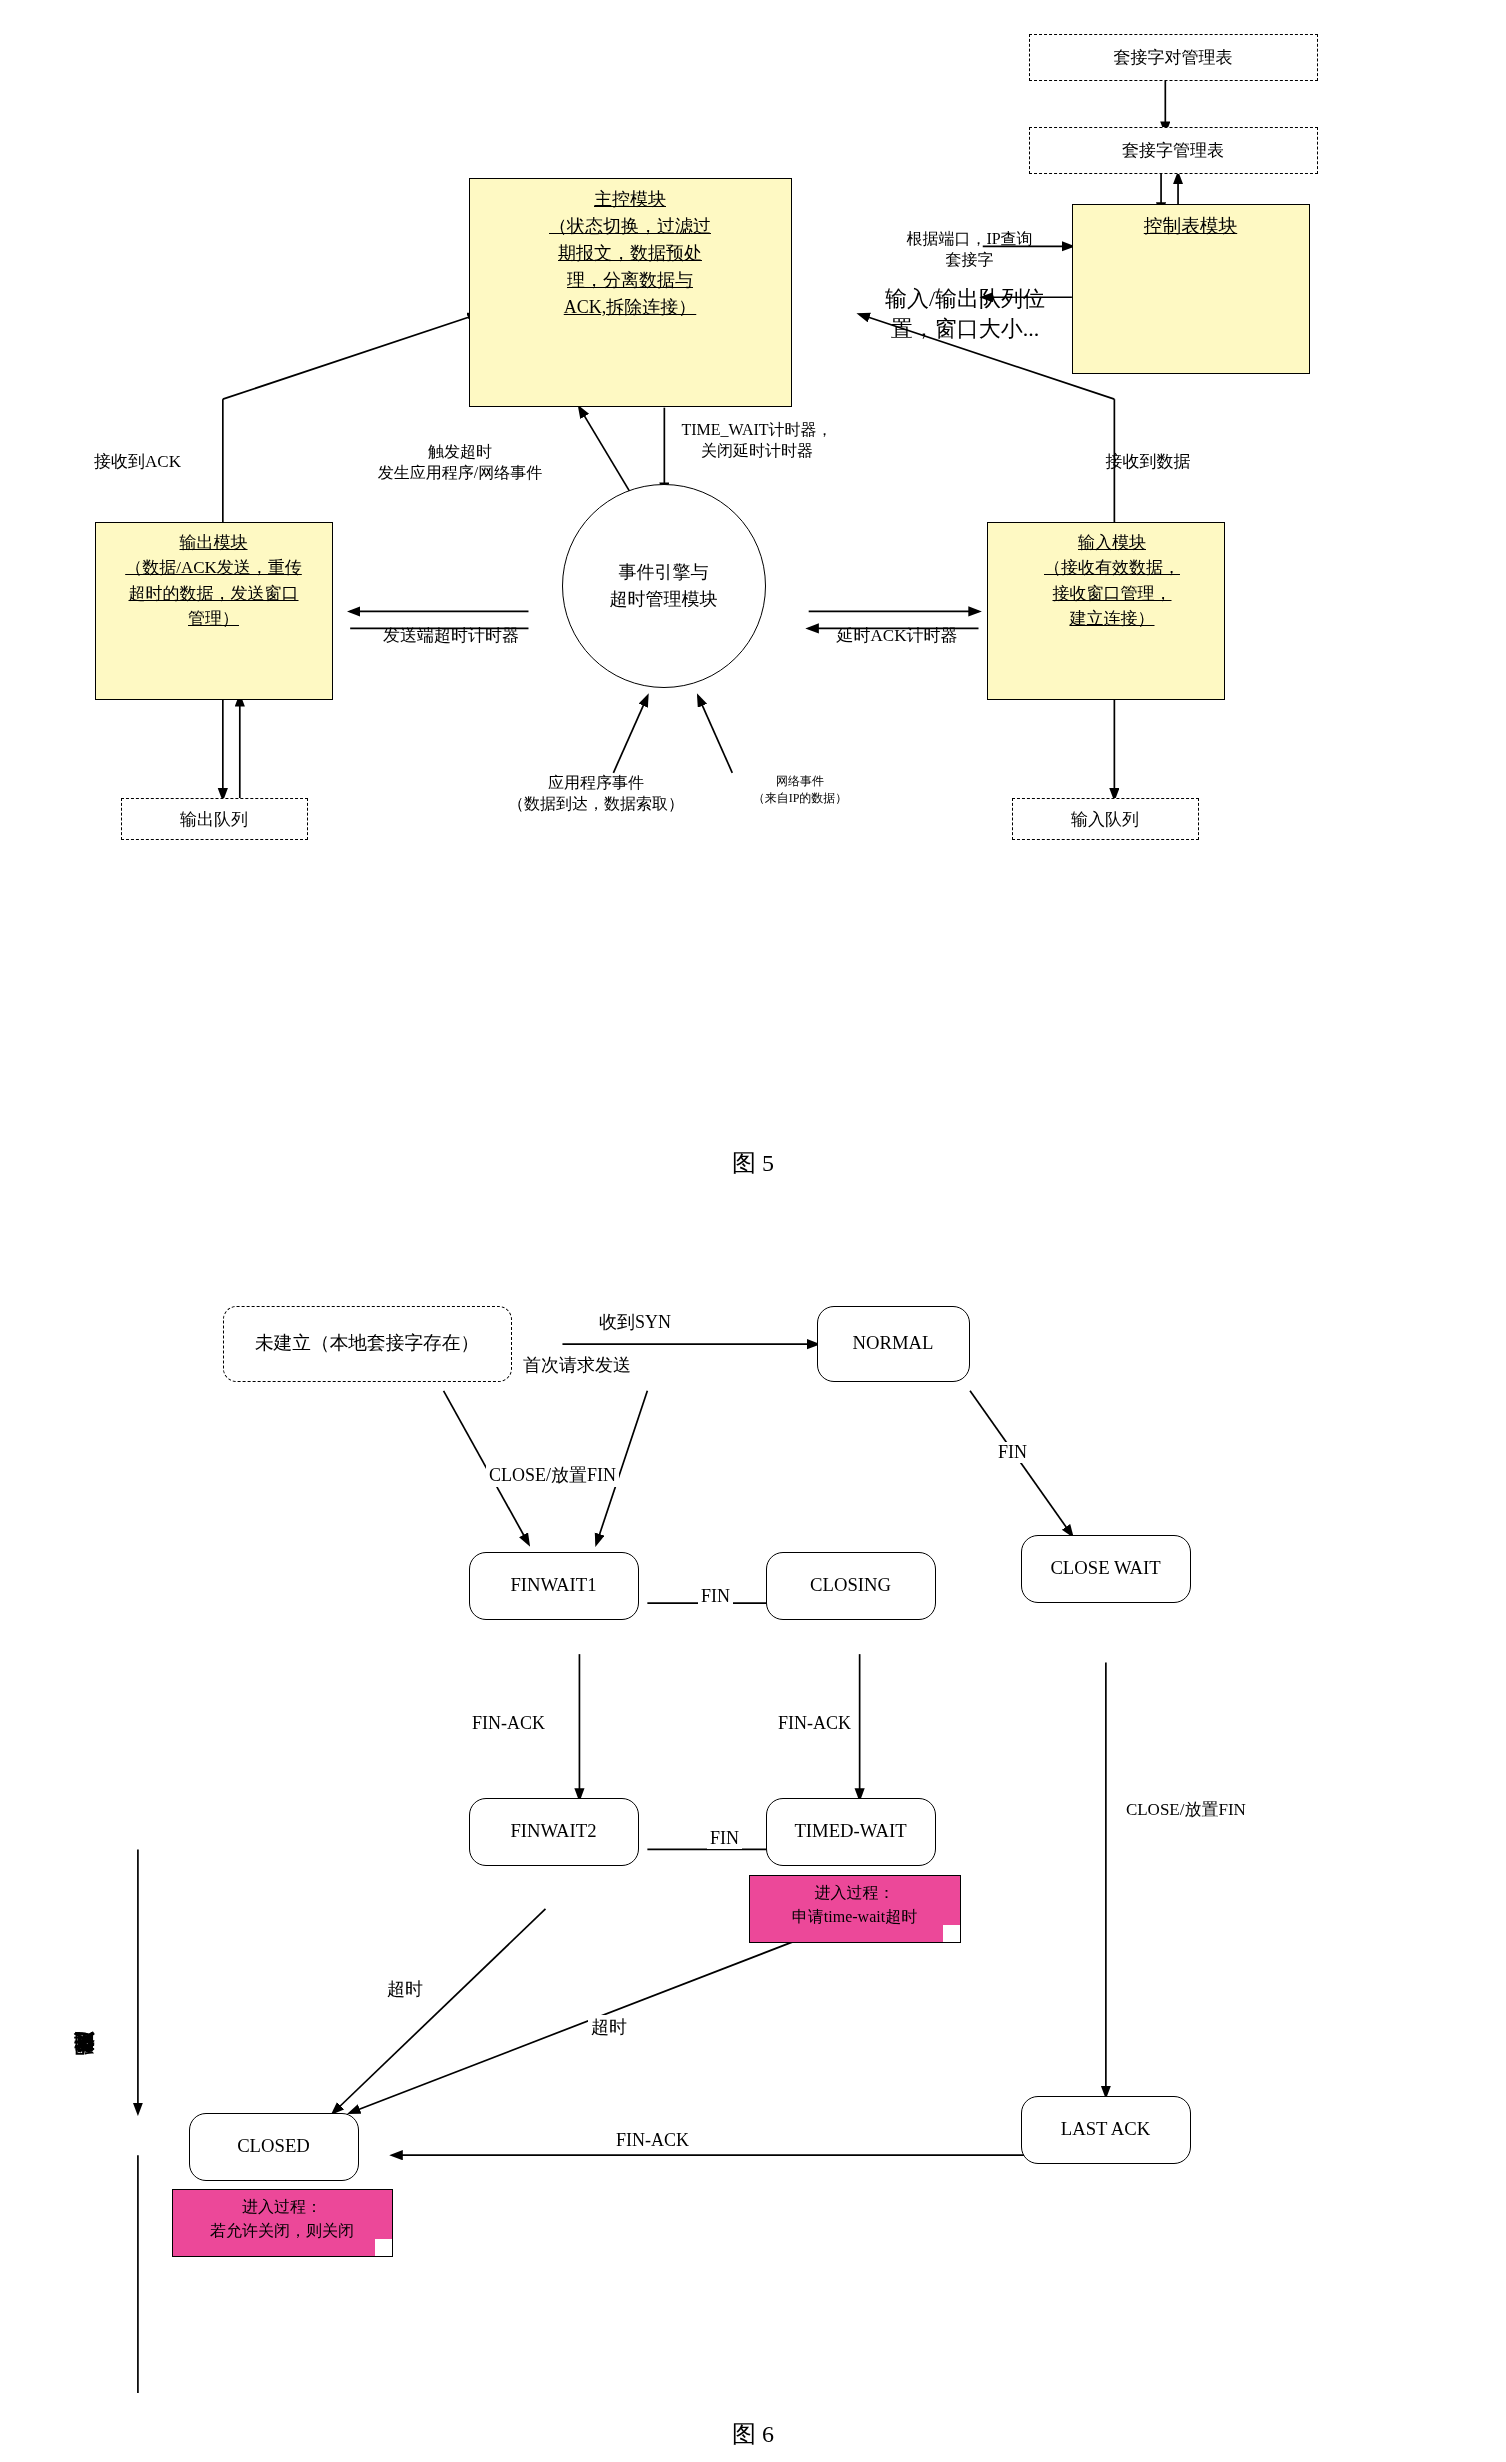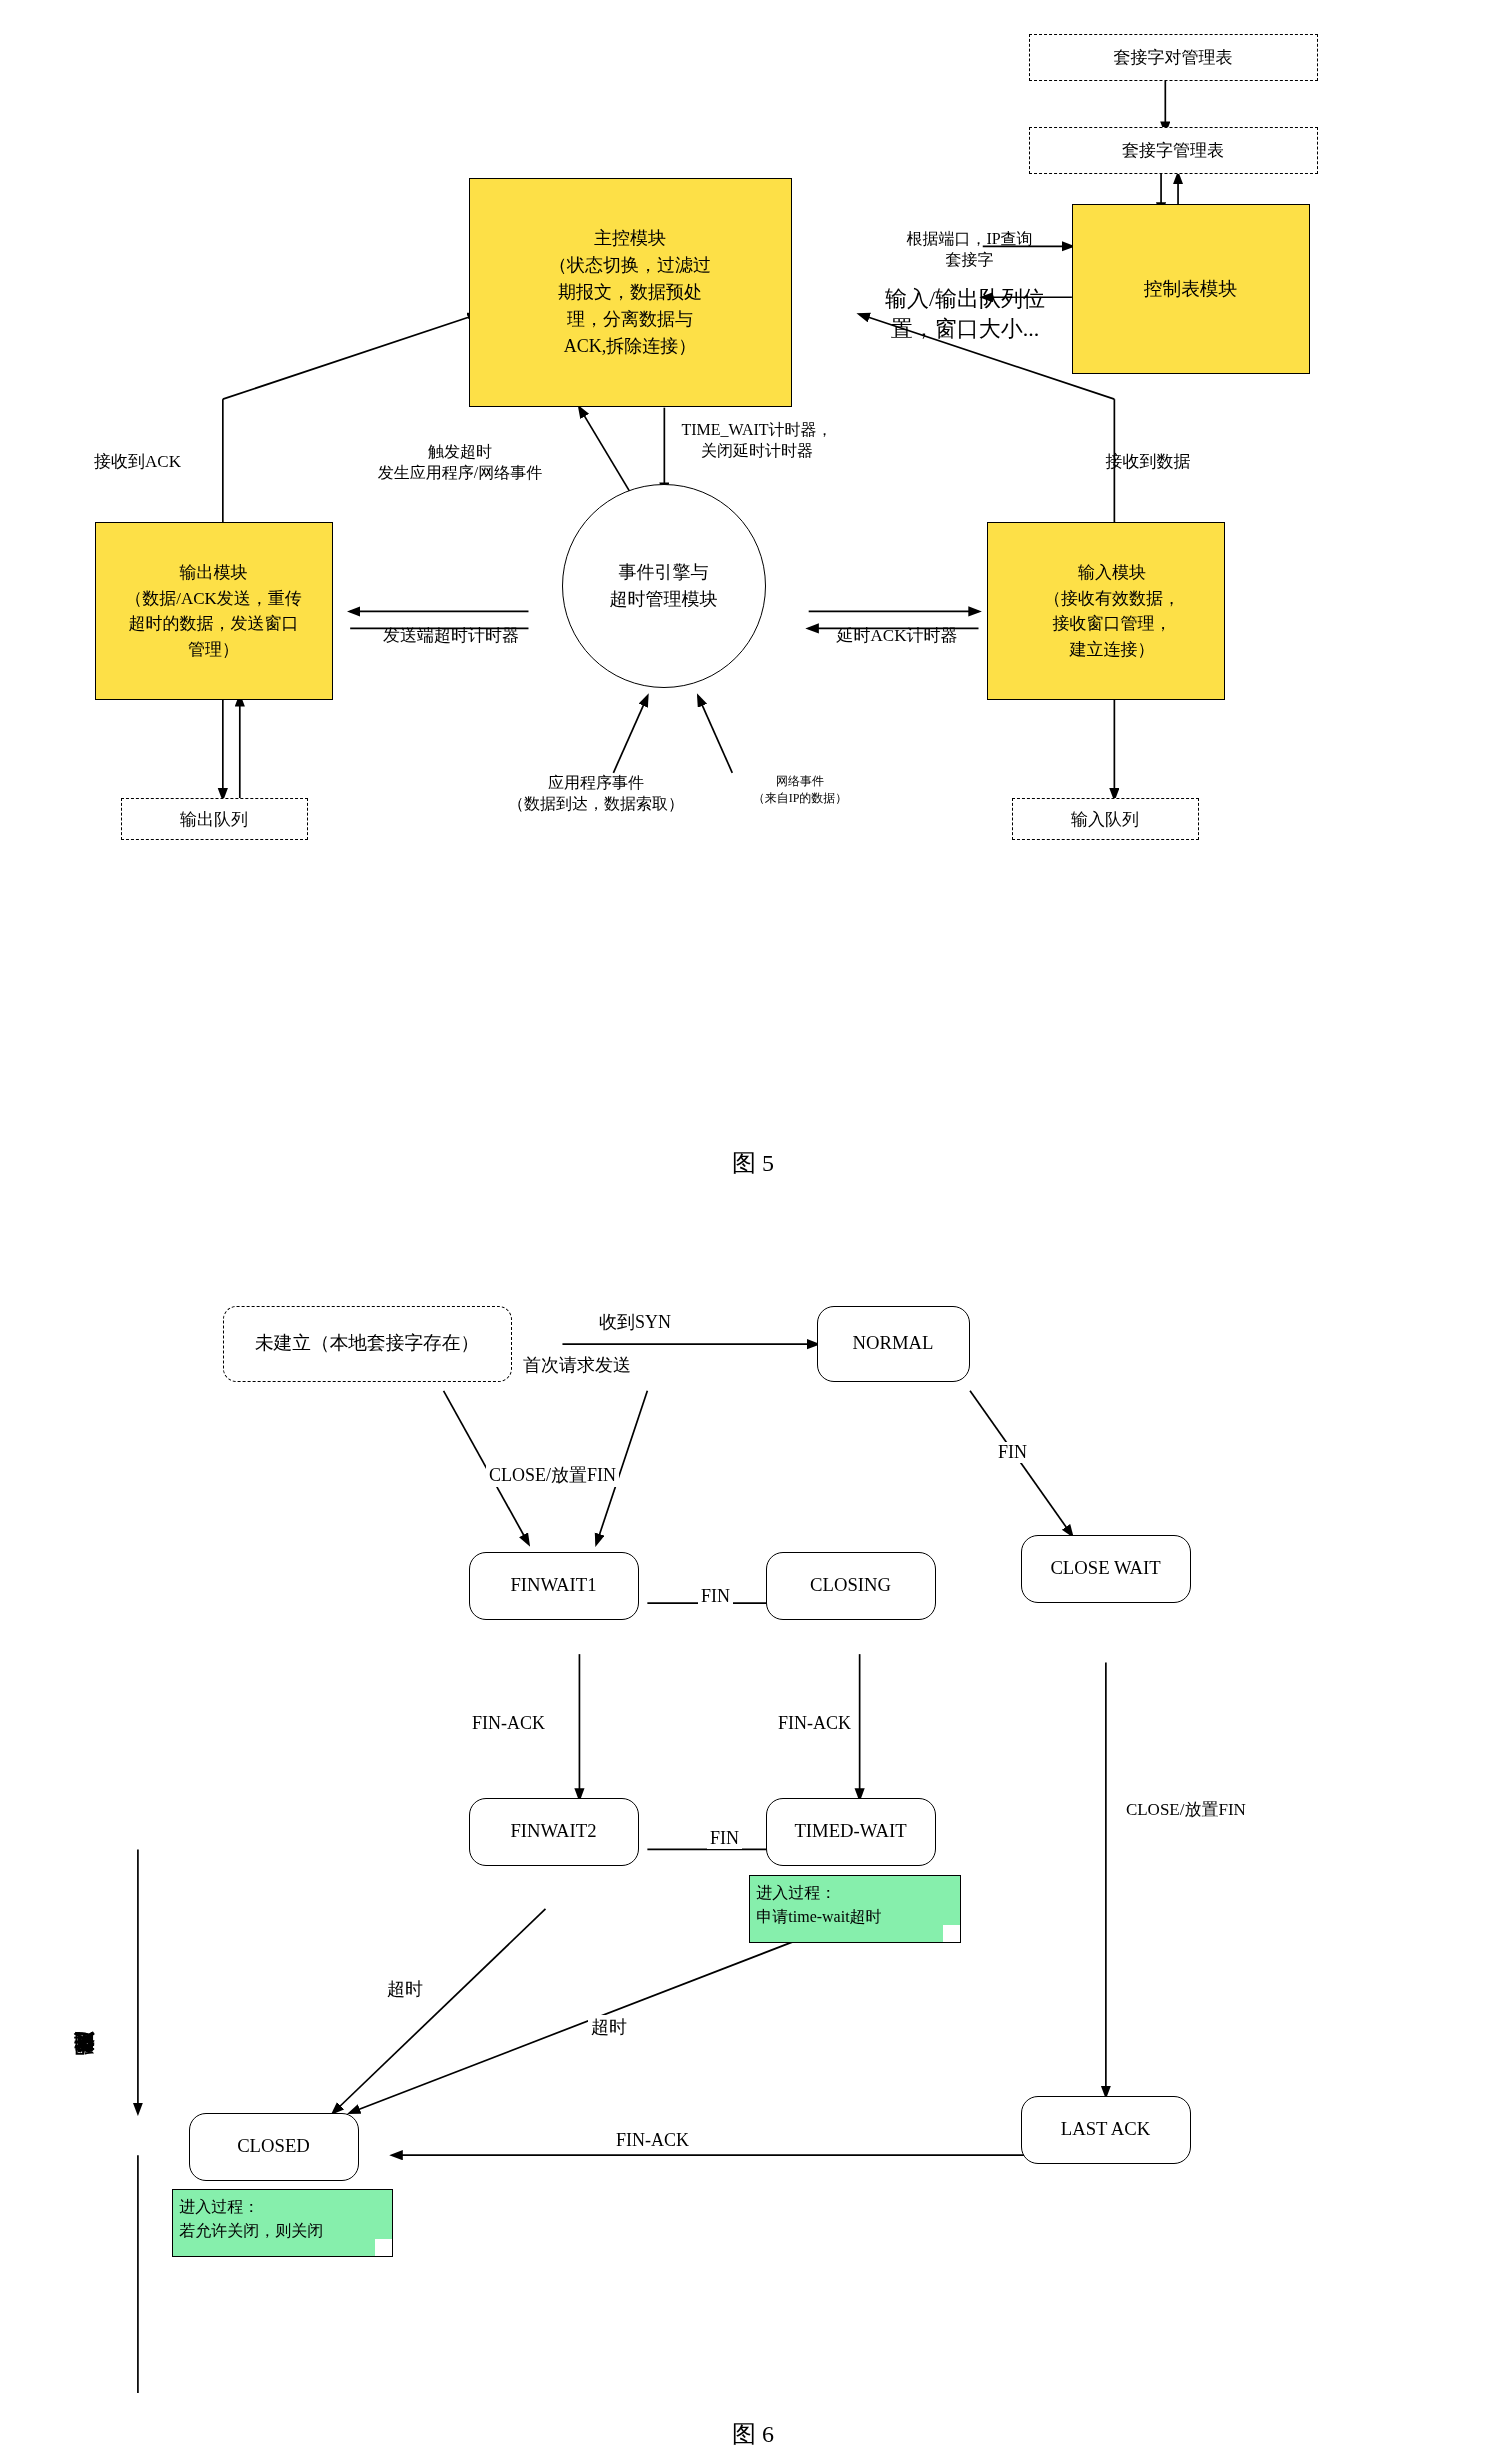--- a/index.html
+++ b/index.html
@@ -21,28 +21,29 @@
     .fig5-container {
       position: relative;
       width: 1401px;
       height: 1087px;
       margin: 0 auto 25.5px auto;
     }
 
     .box {
       position: absolute;
       border: 1.7px solid #000;
-      background: #fde047;
+      background: #fef9c3;
       display: flex;
-      align-items: center;
+      align-items: flex-start;
       justify-content: center;
       text-align: center;
       font-size: 18.7px;
       line-height: 1.5;
       padding: 6.8px;
+      text-decoration: underline;
     }
 
     .circle-box {
       position: absolute;
       border: 1.7px solid #000;
       border-radius: 50%;
       background: #fff;
       display: flex;
       align-items: center;
       justify-content: center;
@@ -104,23 +105,23 @@
       padding: 5.1px 8.5px;
     }
 
     .rounded-box.dashed {
       border-style: dashed;
     }
 
     .note-box {
       position: absolute;
       border: 1.7px solid #000;
-      background: #86efac;
+      background: #ec4899;
       font-size: 16px;
-      text-align: left;
+      text-align: center;
       padding: 5.1px 6.8px;
       line-height: 1.5;
     }
     .note-box::after {
       content: '';
       position: absolute;
       bottom: -1.7px; right: -1.7px;
       width: 17px; height: 17px;
       background: #fff;
       border-top: 1.7px solid #000;

